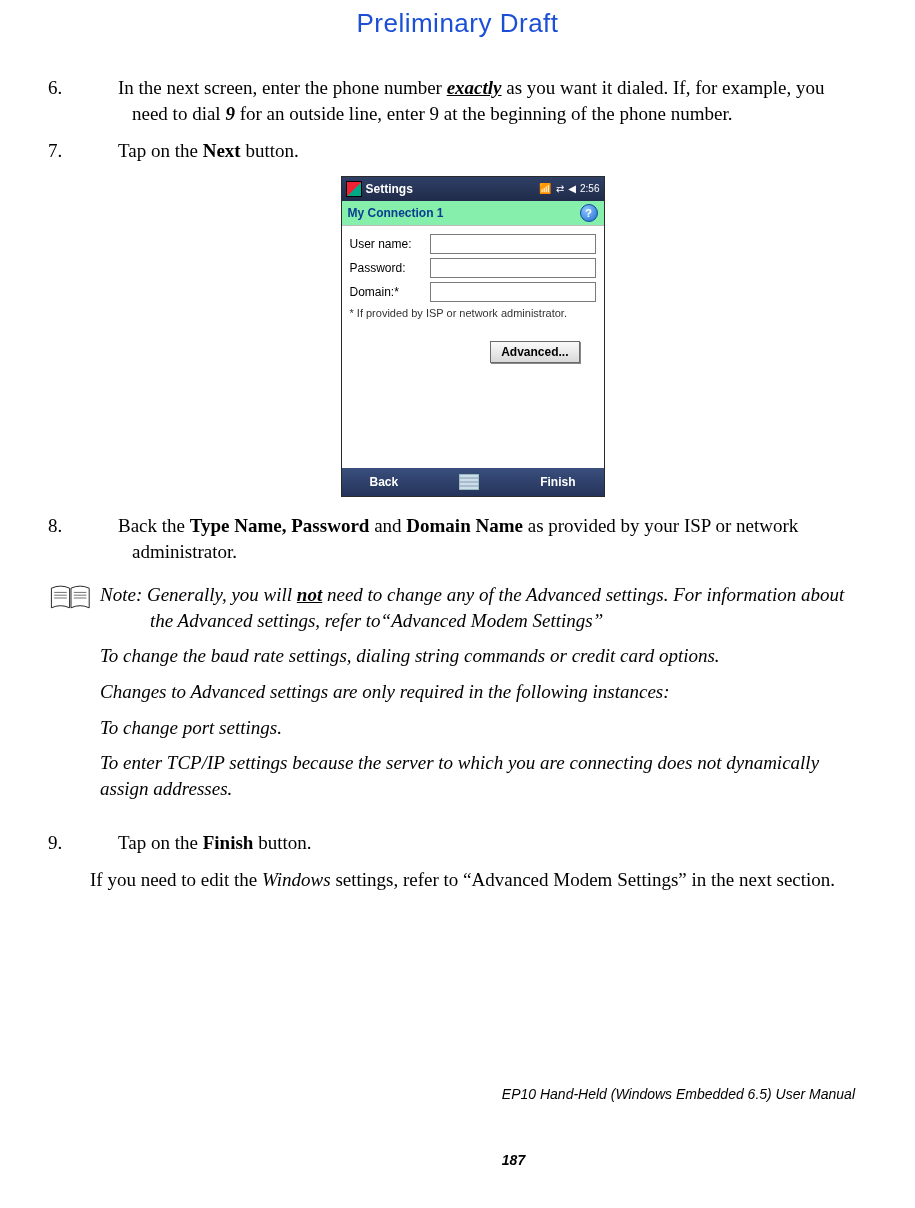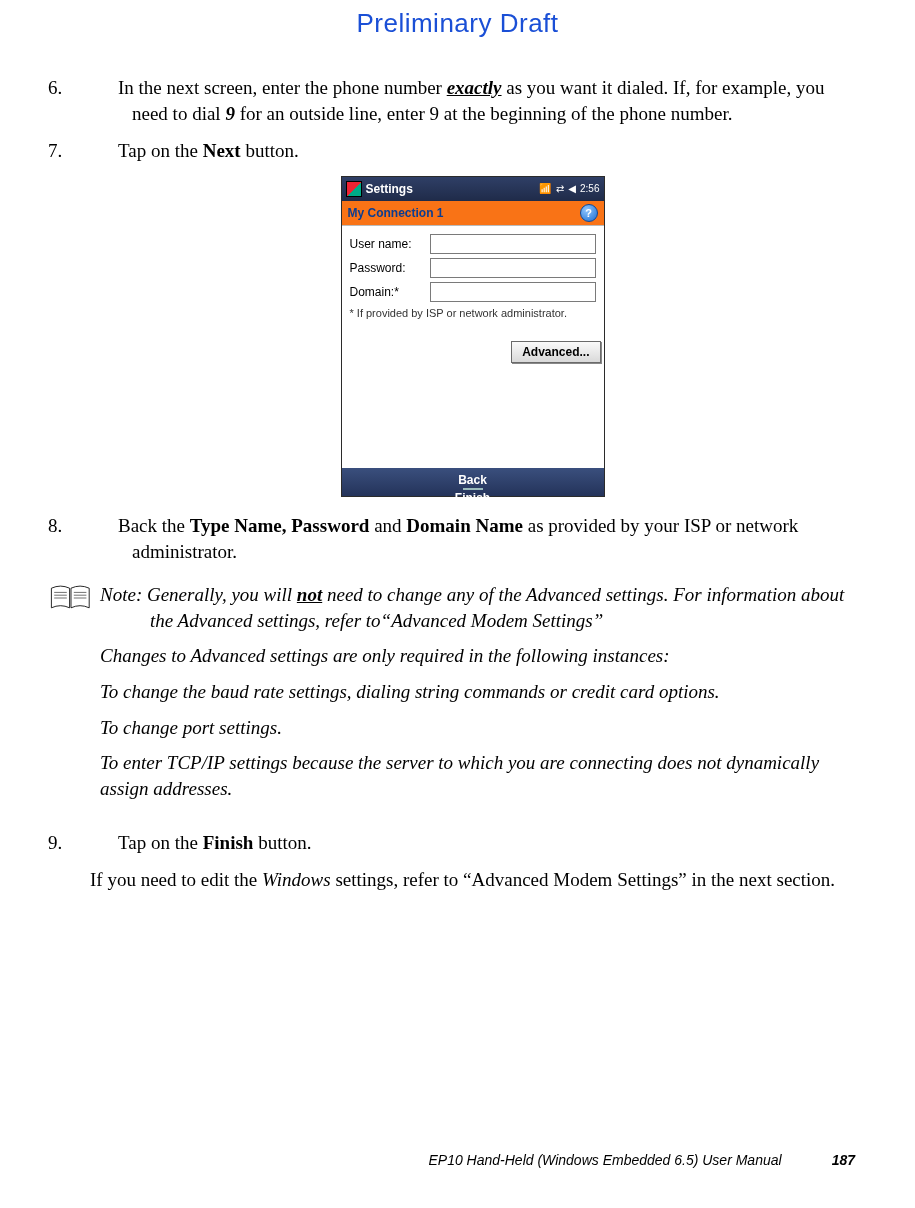--- a/index.html
+++ b/index.html
@@ -81,21 +81,21 @@
     display: inline-block;
     background:
       linear-gradient(135deg,#e23 0 50%,transparent 50%),
       linear-gradient(135deg,transparent 50%,#0a8 50%);
     border: 1px solid #000;
     margin-right: 4px;
   }
   .wm-title-text { font-weight: bold; flex: 1; }
   .wm-icons { font-size: 10px; display: flex; gap: 4px; align-items: center; }
   .wm-subbar {
-    background: #f97316;
+    background: #86efac;
     border-bottom: 1px solid #bbb;
     display: flex;
     align-items: center;
     justify-content: space-between;
     padding: 3px 6px;
     font-size: 12px;
   }
   .wm-subbar .conn-name { color: #0b3d91; font-weight: bold; }
   .wm-help {
     width: 16px; height: 16px;
@@ -126,40 +126,39 @@
     border: 1px solid #7a7a7a;
     background: #fff;
   }
   .wm-footnote {
     font-size: 11px;
     color: #333;
     margin-top: 4px;
   }
   .wm-adv-btn {
     position: absolute;
-    right: 3px;
+    right: 24px;
     top: 115px;
     font-size: 12px;
     padding: 2px 10px;
     background: linear-gradient(#fafafa,#d9d9d9);
     border: 1px solid #6a6a6a;
     font-weight: bold;
     box-shadow: 1px 1px 0 #888;
   }
   .wm-bottombar {
     background: linear-gradient(#3a4f7d,#24335a);
     color: #fff;
     display: flex;
     justify-content: space-between;
     align-items: center;
     font-size: 12px;
     font-weight: bold;
     padding: 4px 28px;
     height: 20px;
-    flex-direction: column;
   }
   .wm-kbd {
     width: 18px; height: 14px;
     border: 1px solid #9bb;
     background: repeating-linear-gradient(#cde,#cde 2px,#abc 2px,#abc 4px);
   }
 
   
   .note-block {
     display: flex;
@@ -185,20 +184,21 @@
   .footer {
     position: absolute;
     bottom: 40px;
     right: 60px;
     font-family: Verdana, Arial, sans-serif;
     font-style: italic;
     font-size: 14px;
     display: flex;
     align-items: baseline;
     gap: 50px;
+    flex-direction: column;
   }
   .footer .pg { font-weight: bold; font-style: italic; }
 </style>
 </head>
 <body>
 
 <div class="draft-title">Preliminary Draft</div>
 
 <div class="header-right">
 </div>
@@ -268,22 +268,22 @@
         <line x1="6" y1="12" x2="24" y2="12" stroke="#000" stroke-width="0.8"></line>
         <line x1="6" y1="16" x2="24" y2="16" stroke="#000" stroke-width="0.8"></line>
         <line x1="6" y1="20" x2="24" y2="20" stroke="#000" stroke-width="0.8"></line>
         <line x1="34" y1="12" x2="52" y2="12" stroke="#000" stroke-width="0.8"></line>
         <line x1="34" y1="16" x2="52" y2="16" stroke="#000" stroke-width="0.8"></line>
         <line x1="34" y1="20" x2="52" y2="20" stroke="#000" stroke-width="0.8"></line>
       </svg>
     </div>
     <div class="note-body">
       <p class="first-line"><span>Note:</span><span> Generally, you will </span><span class="bold underline">not</span><span> need to change any of the Advanced settings. For information about the Advanced settings, refer to“Advanced Modem Settings”</span></p>
+      <p>To change the baud rate settings, dialing string commands or credit card options.</p>
       <p>Changes to Advanced settings are only required in the following instances:</p>
-      <p>To change the baud rate settings, dialing string commands or credit card options.</p>
       <p>To change port settings.</p>
       <p>To enter TCP/IP settings because the server to which you are connecting does not dynamically assign addresses.</p>
     </div>
   </div>
 
   <ol class="steps">
     <li>
       <span class="num">9.</span><span>Tap on the </span><span class="bold">Finish</span><span> button.</span>
     </li>
   </ol>

